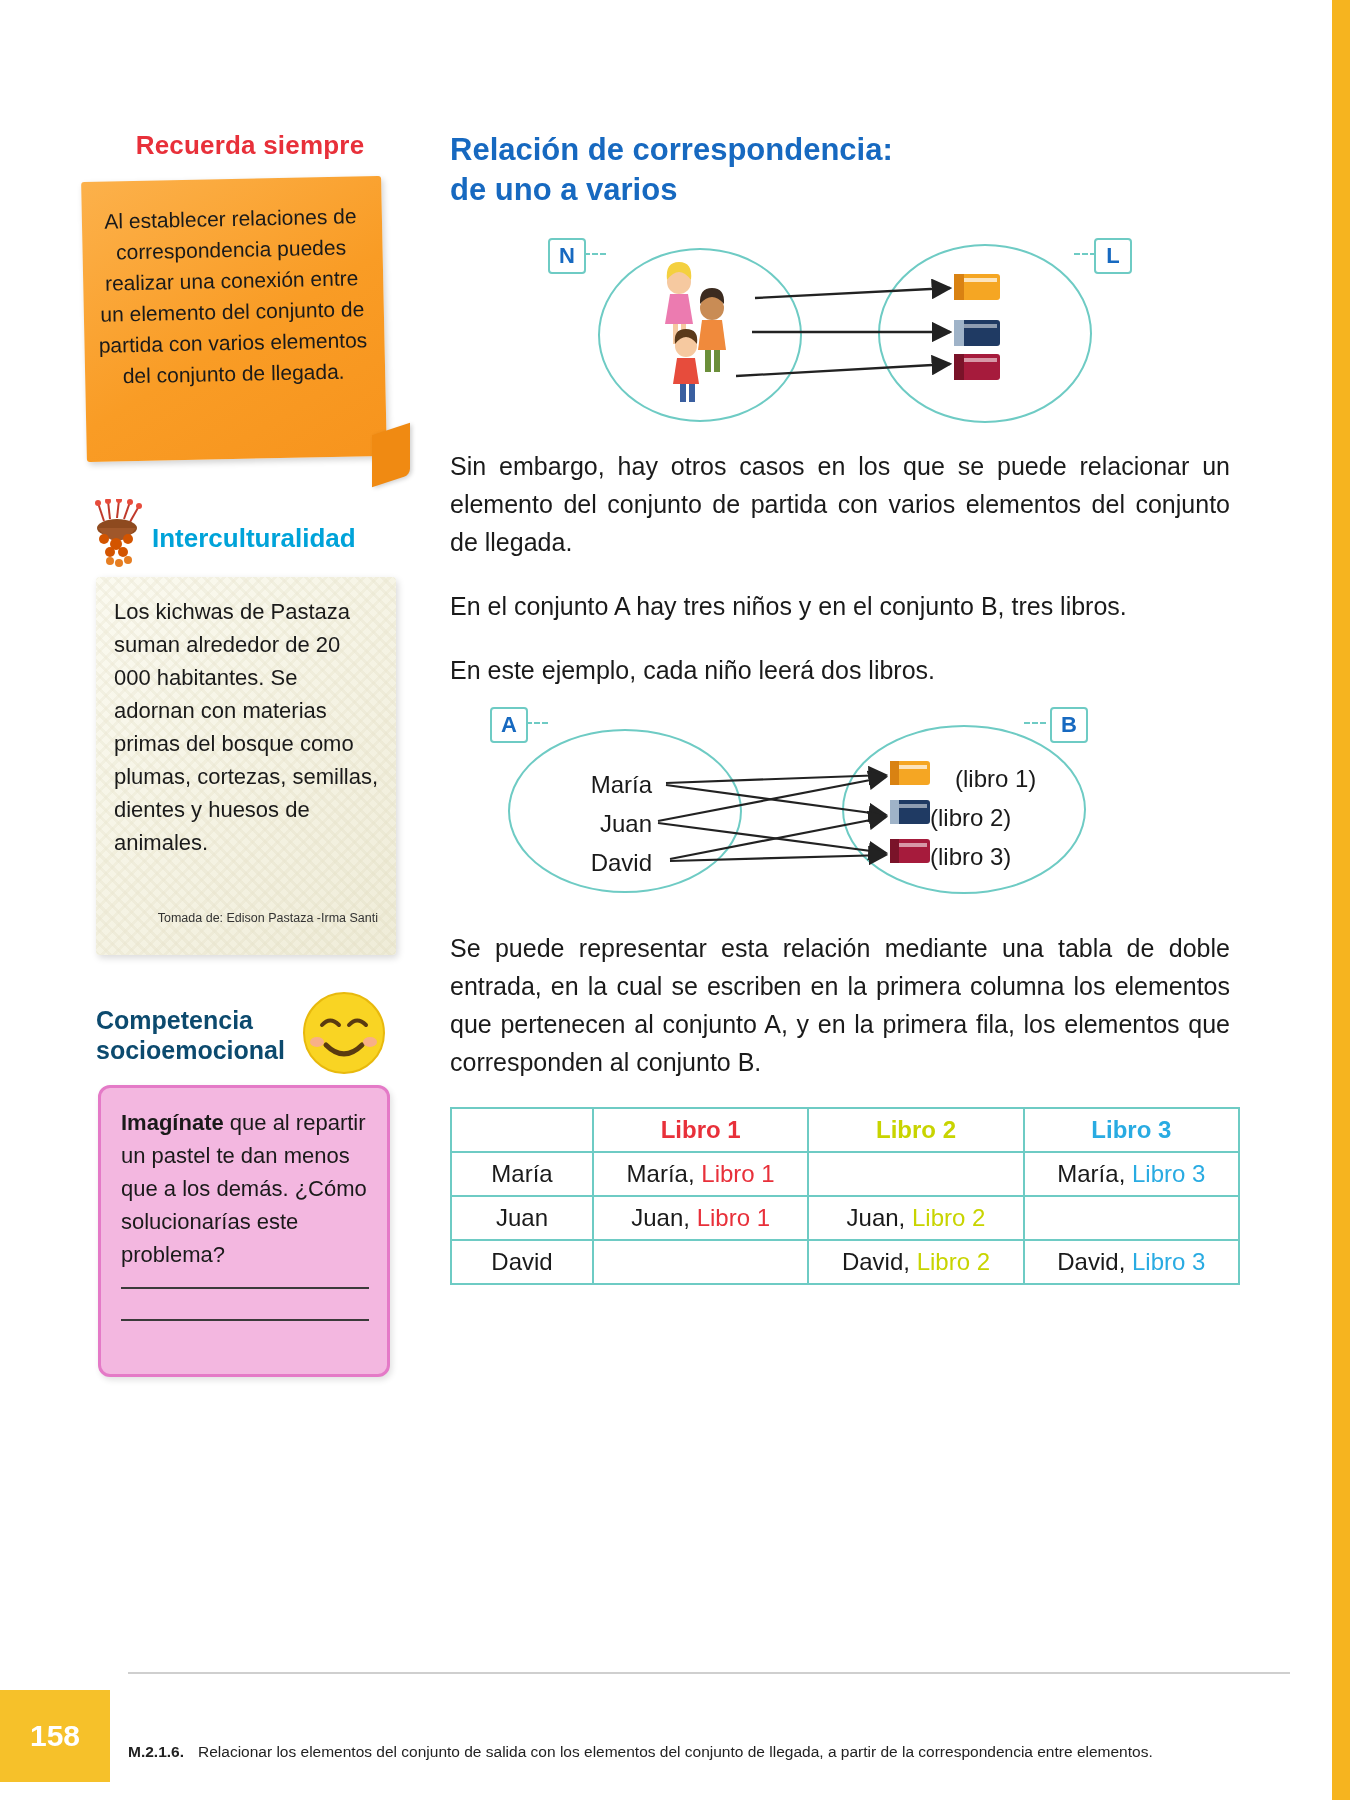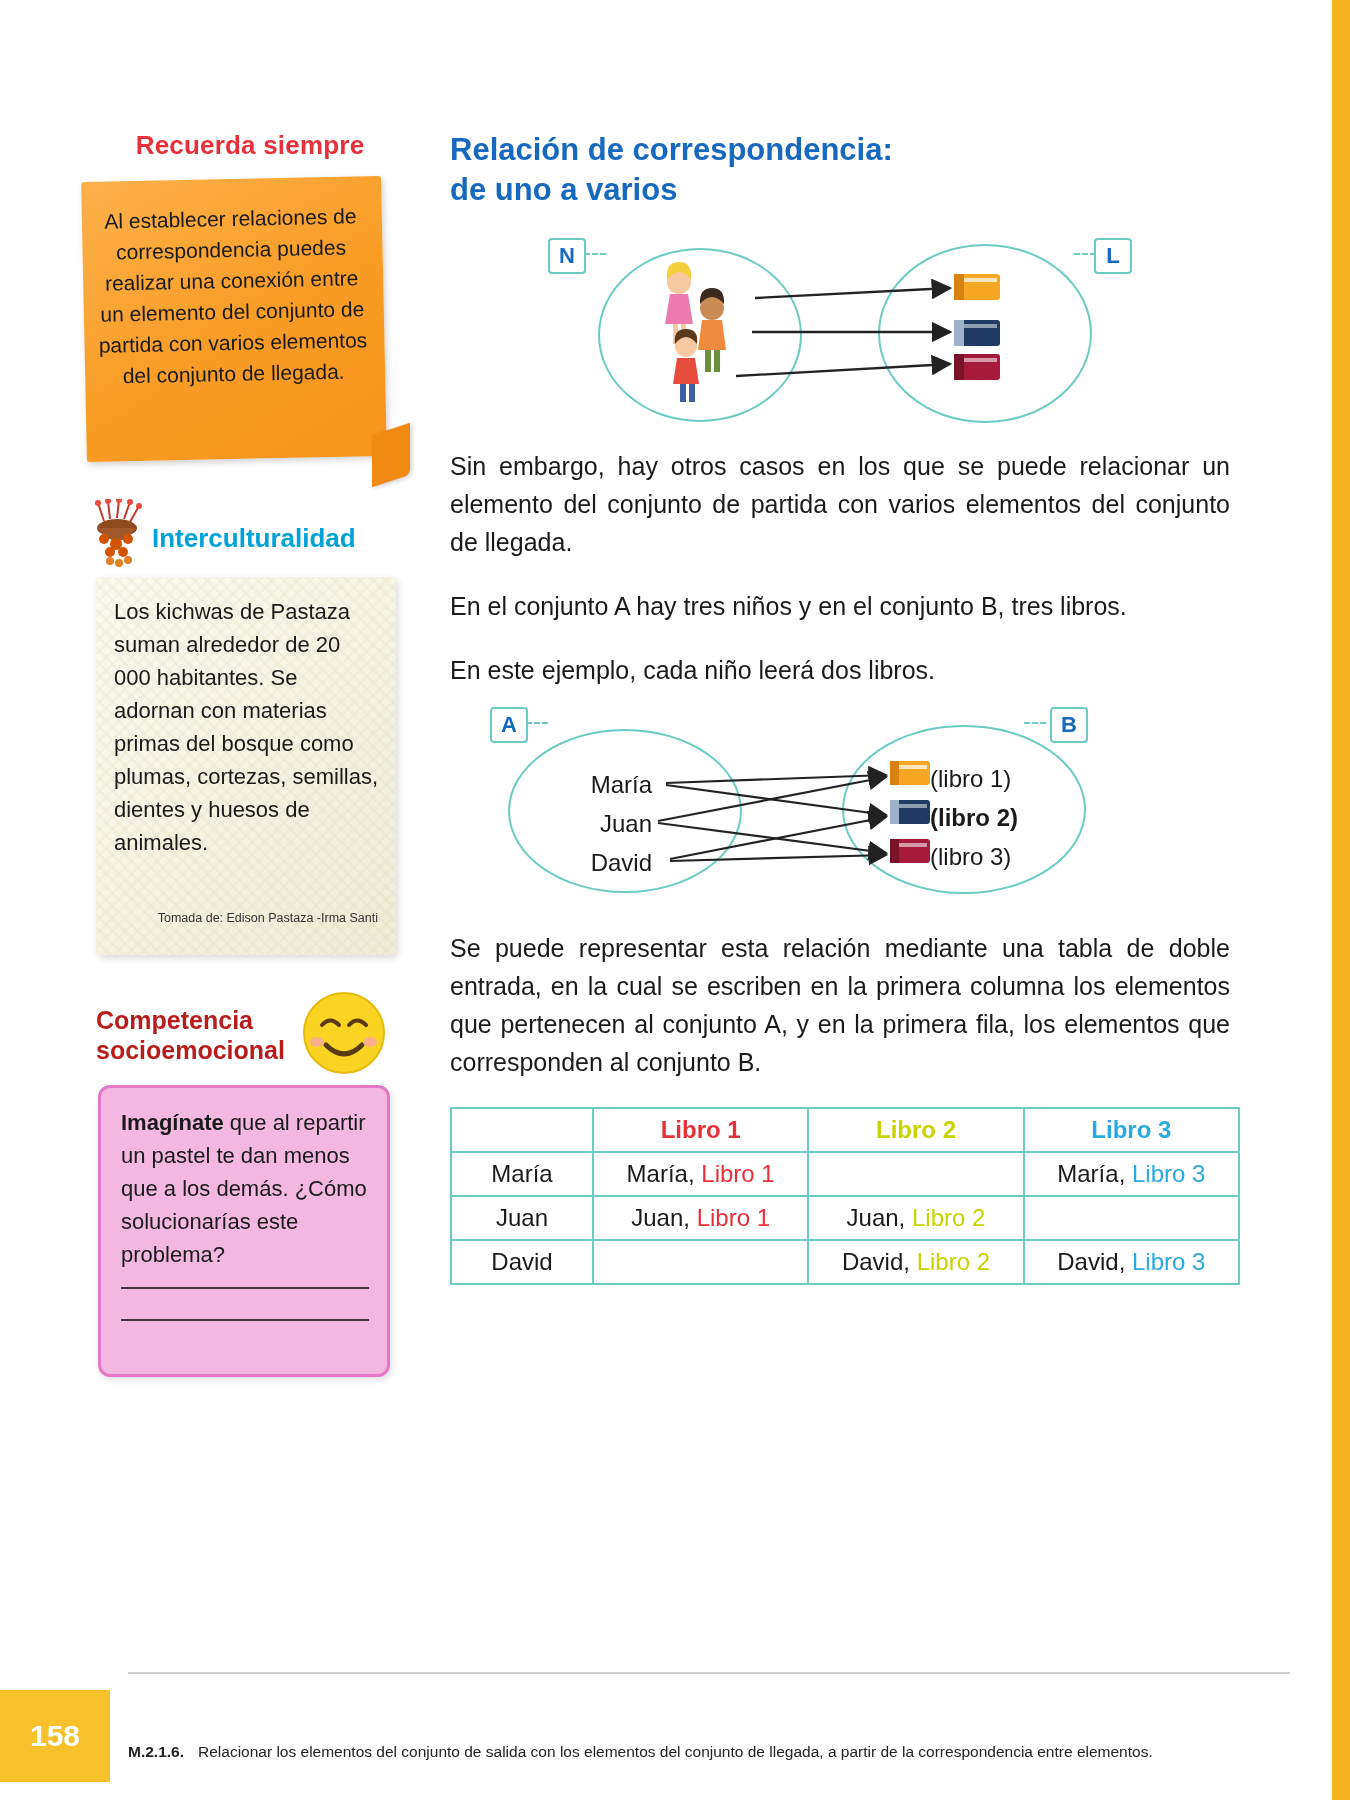--- a/index.html
+++ b/index.html
@@ -150,21 +150,21 @@
   .comp-head {
     position: relative;
     margin-top: 44px;
     height: 86px;
   }
   .comp-title {
     position: absolute;
     left: 6px;
     top: 6px;
     width: 215px;
-    color: #b91c1c;
+    color: #0c4a6e;
     font-weight: bold;
     font-size: 25px;
     line-height: 30px;
   }
   .smiley {
     position: absolute;
     left: 208px;
     top: -14px;
     width: 92px;
     height: 92px;
@@ -480,22 +480,22 @@
       <div class="set-label" style="left:560px; top:0px;">B</div>
       <div class="dash-connector" style="left:534px; top:15px;"></div>
 
       <div class="oval" style="left:18px; top:22px; width:230px; height:160px;"></div>
       <div class="oval" style="left:352px; top:18px; width:240px; height:165px;"></div>
 
       <div class="name-lbl" style="left:42px; top:64px;">María</div>
       <div class="name-lbl" style="left:42px; top:103px;">Juan</div>
       <div class="name-lbl" style="left:42px; top:142px;">David</div>
 
-      <div class="book-lbl" style="left:440px; top:58px;">(libro 1)</div>
-      <div class="book-lbl" style="left:440px; top:97px;font-weight:bold;">(libro 2)</div>
+      <div class="book-lbl" style="left:440px; top:58px;padding-left:25px;">(libro 1)</div>
+      <div class="book-lbl" style="left:440px; top:97px;">(libro 2)</div>
       <div class="book-lbl" style="left:440px; top:136px;">(libro 3)</div>
 
       <svg style="position:absolute; left:0; top:0;" width="700" height="200">
         <defs>
           <marker id="ar2" markerWidth="9" markerHeight="9" refX="8" refY="4.5" orient="auto">
             <path d="M0,0 L9,4.5 L0,9 z" fill="#222"></path>
           </marker>
         </defs>
 
         <line x1="176" y1="76" x2="396" y2="68" stroke="#222" stroke-width="2.2" marker-end="url(#ar2)"></line>

